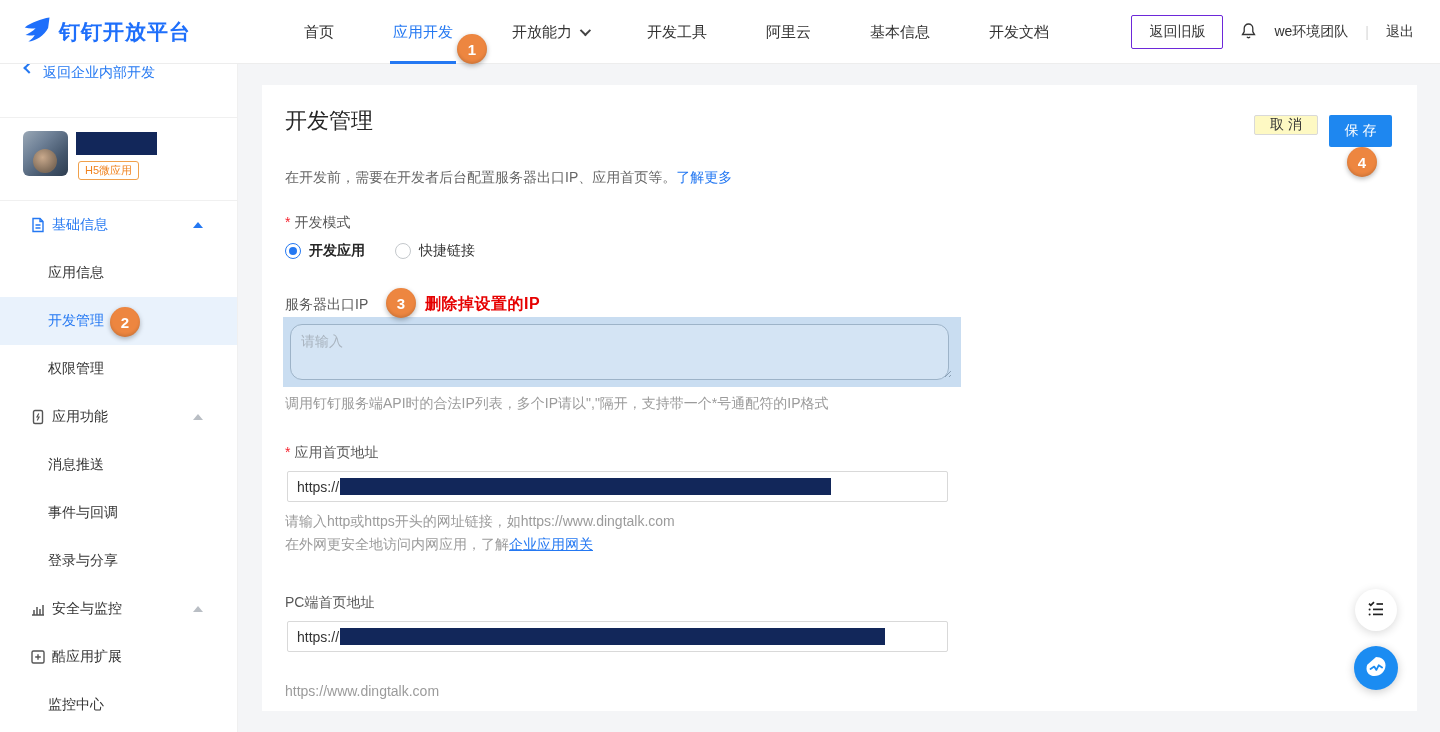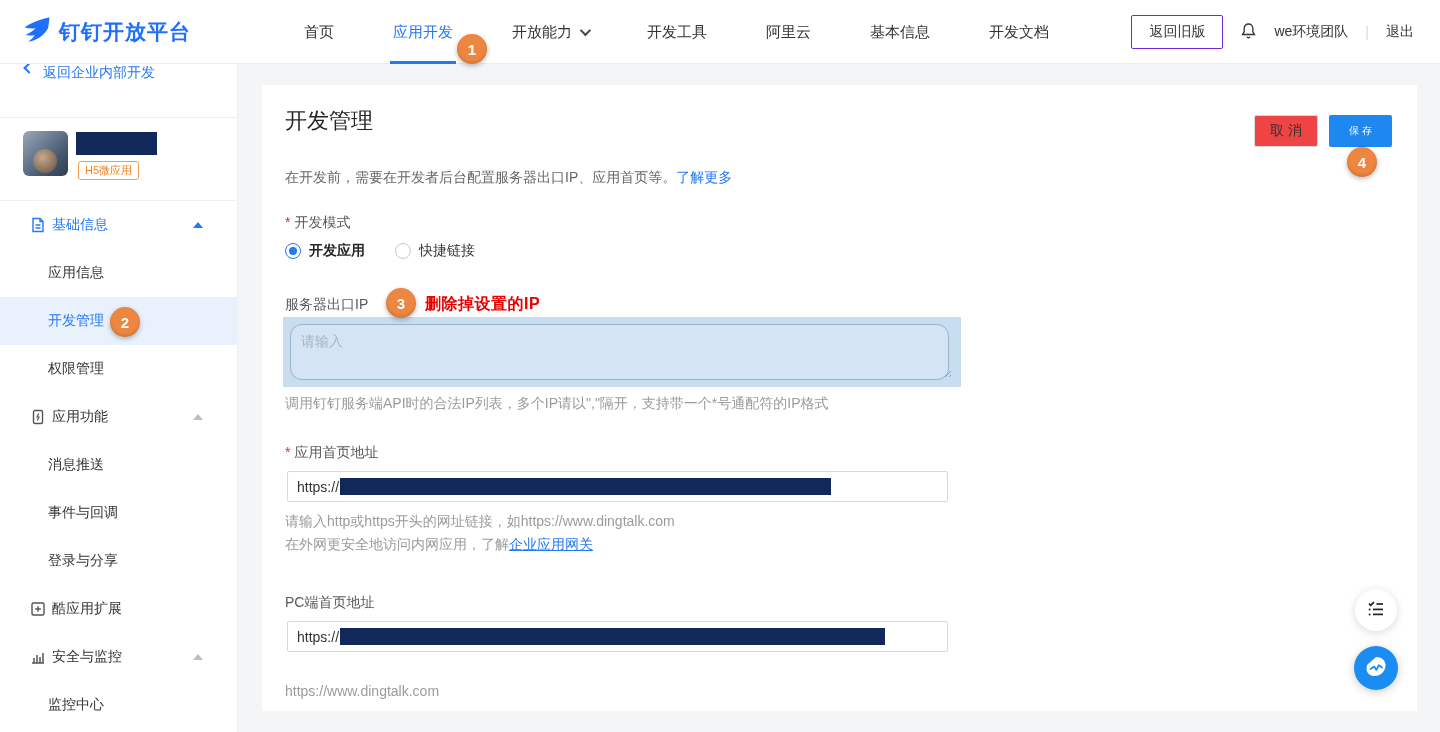--- a/index.html
+++ b/index.html
@@ -60,24 +60,24 @@
               border-left:5px solid transparent; border-right:5px solid transparent;
               border-bottom:6px solid #b9bec4; }
   .caret-up.blue { border-bottom-color:#2478f2; }
 
   
   .card { position:absolute; left:262px; top:85px; width:1155px; height:626px; background:#fff; }
   .page-title { position:absolute; left:23px; top:21px; font-size:22px; color:#262626; font-weight:500; }
   .page-sub { position:absolute; left:23px; top:84px; font-size:14px; color:#666; }
   .link { color:#2478f2; cursor:pointer; }
   .link.u { text-decoration:underline; }
-  .btn-cancel { position:absolute; left:992px; top:30px; width:64px; height:32px; background:#ef4444;
+  .btn-cancel { position:absolute; left:992px; top:30px; width:64px; height:20px; background:#fef9c3;
                 border:1px solid #d9d9d9; border-radius:2px; font-size:14px; color:#333; cursor:pointer; }
   .btn-save { position:absolute; left:1067px; top:30px; width:63px; height:32px; background:#1e87f0;
-              border:none; border-radius:2px; font-size:10px; color:#fff; cursor:pointer; }
+              border:none; border-radius:2px; font-size:14px; color:#fff; cursor:pointer; }
   .field-label { position:absolute; font-size:14px; color:#595959; }
   .req { color:#f5222d; margin-right:4px; }
   .radio-row { position:absolute; left:23px; top:157px; display:flex; gap:30px; align-items:center; }
   .radio { display:flex; align-items:center; gap:8px; cursor:pointer; }
   .radio-dot { width:16px; height:16px; border-radius:50%; border:1px solid #c4c8cc; background:#fff;
                display:flex; align-items:center; justify-content:center; }
   .radio.sel .radio-dot { border-color:#2478f2; }
   .radio.sel .radio-dot::after { content:""; width:8px; height:8px; border-radius:50%; background:#2478f2; }
   .radio.sel .radio-label { color:#262626; font-weight:bold; }
   .hl-box { position:absolute; left:21px; top:232px; width:678px; height:70px; background:#c9ddf1; }
@@ -198,36 +198,36 @@
     <span class="mlabel">消息推送</span>
   </div>
   <div class="menu-row sub">
     <span class="mlabel">事件与回调</span>
   </div>
   <div class="menu-row sub">
     <span class="mlabel">登录与分享</span>
   </div>
   <div class="menu-row">
     <span class="mi">
+      <svg width="16" height="16" viewBox="0 0 16 16" fill="none" stroke="#555" stroke-width="1.5">
+          <path d="M2 14h12"></path>
+          <path d="M4 14V9M7 14V6M10 14V8M13 14V4"></path>
+        </svg>
+    </span>
+    <span class="mlabel">安全与监控</span>
+    <span class="caret-up"></span>
+  </div>
+  <div class="menu-row">
+    <span class="mi">
       <svg width="16" height="16" viewBox="0 0 16 16" fill="none" stroke="#555" stroke-width="1.4">
           <rect x="2" y="2" width="12" height="12" rx="1.5"></rect>
           <path d="M8 5.2v5.6M5.2 8h5.6"></path>
         </svg>
     </span>
     <span class="mlabel">酷应用扩展</span>
-  </div>
-  <div class="menu-row">
-    <span class="mi">
-      <svg width="16" height="16" viewBox="0 0 16 16" fill="none" stroke="#555" stroke-width="1.5">
-          <path d="M2 14h12"></path>
-          <path d="M4 14V9M7 14V6M10 14V8M13 14V4"></path>
-        </svg>
-    </span>
-    <span class="mlabel">安全与监控</span>
-    <span class="caret-up"></span>
   </div>
   <div class="menu-row sub">
     <span class="mlabel">监控中心</span>
   </div>
 </div>
 
 <div class="card">
   <div class="page-title">开发管理</div>
   <div class="page-sub">
     <span>在开发前，需要在开发者后台配置服务器出口IP、应用首页等。</span><span class="link">了解更多</span>

